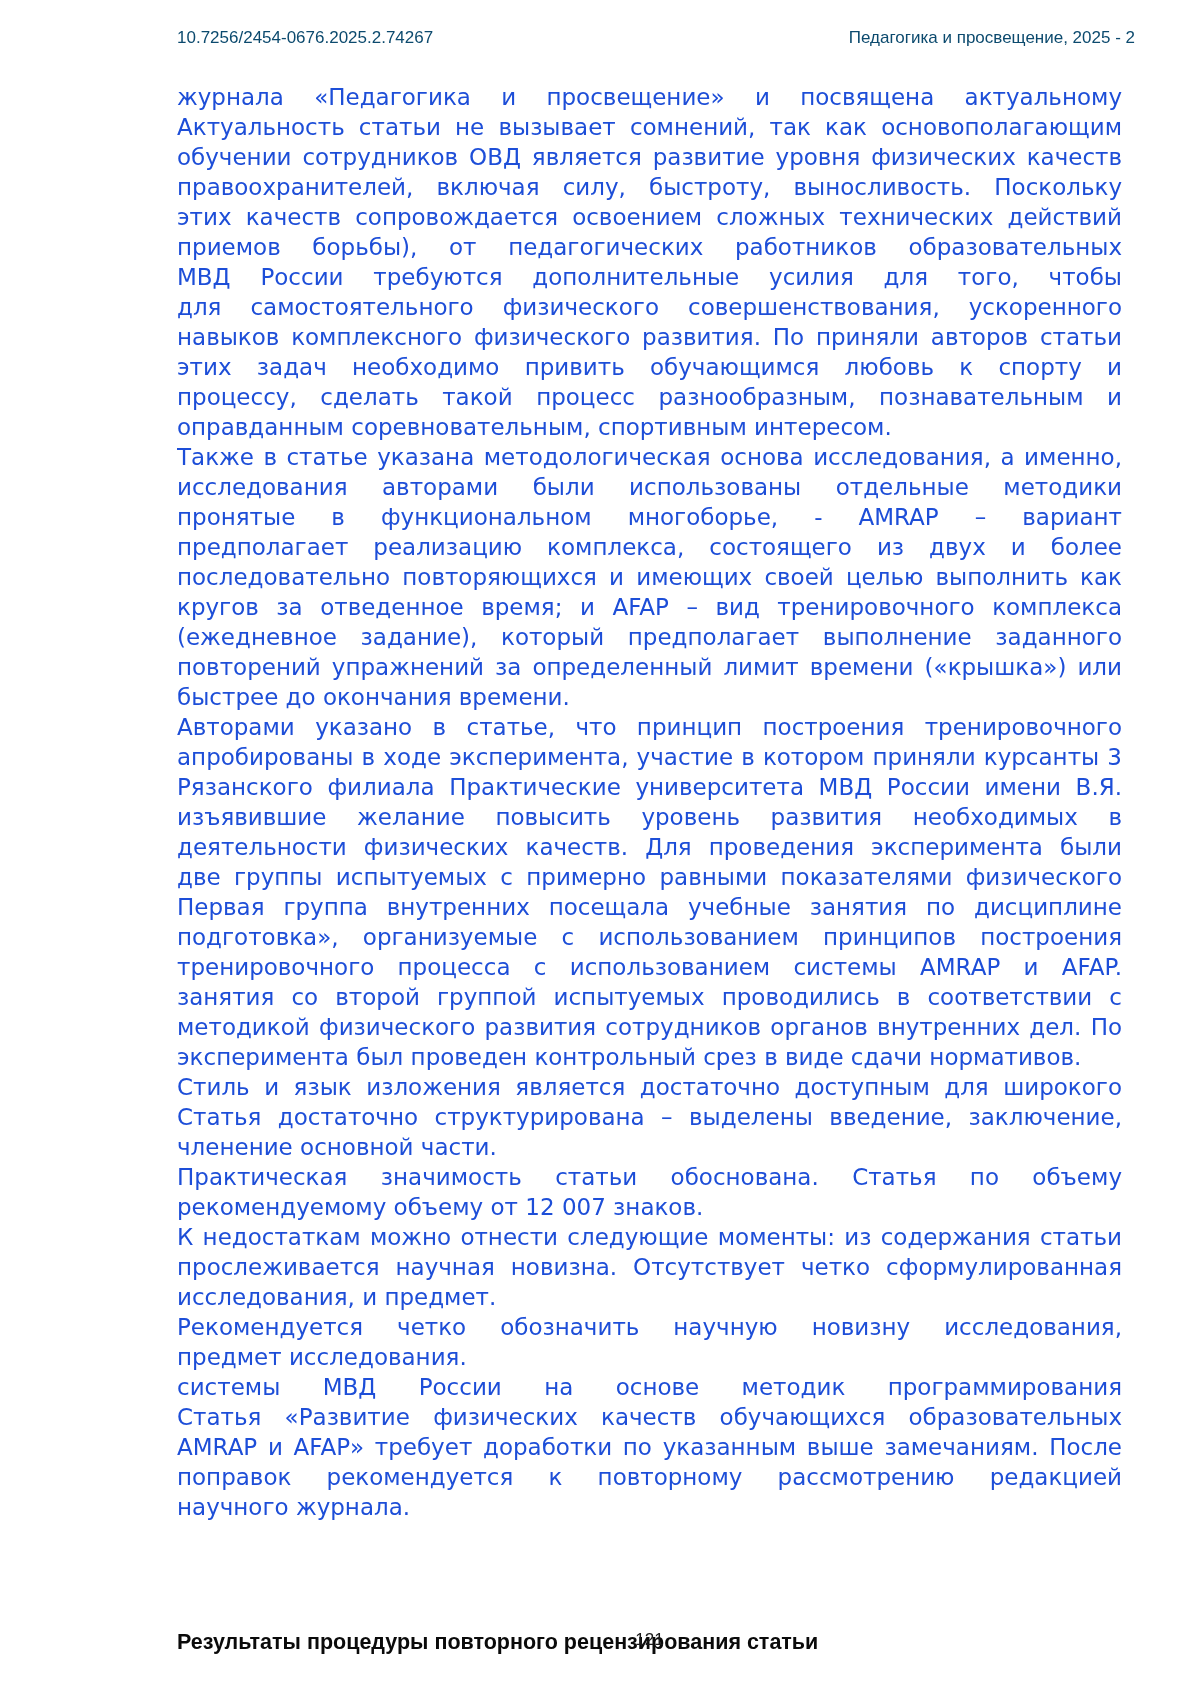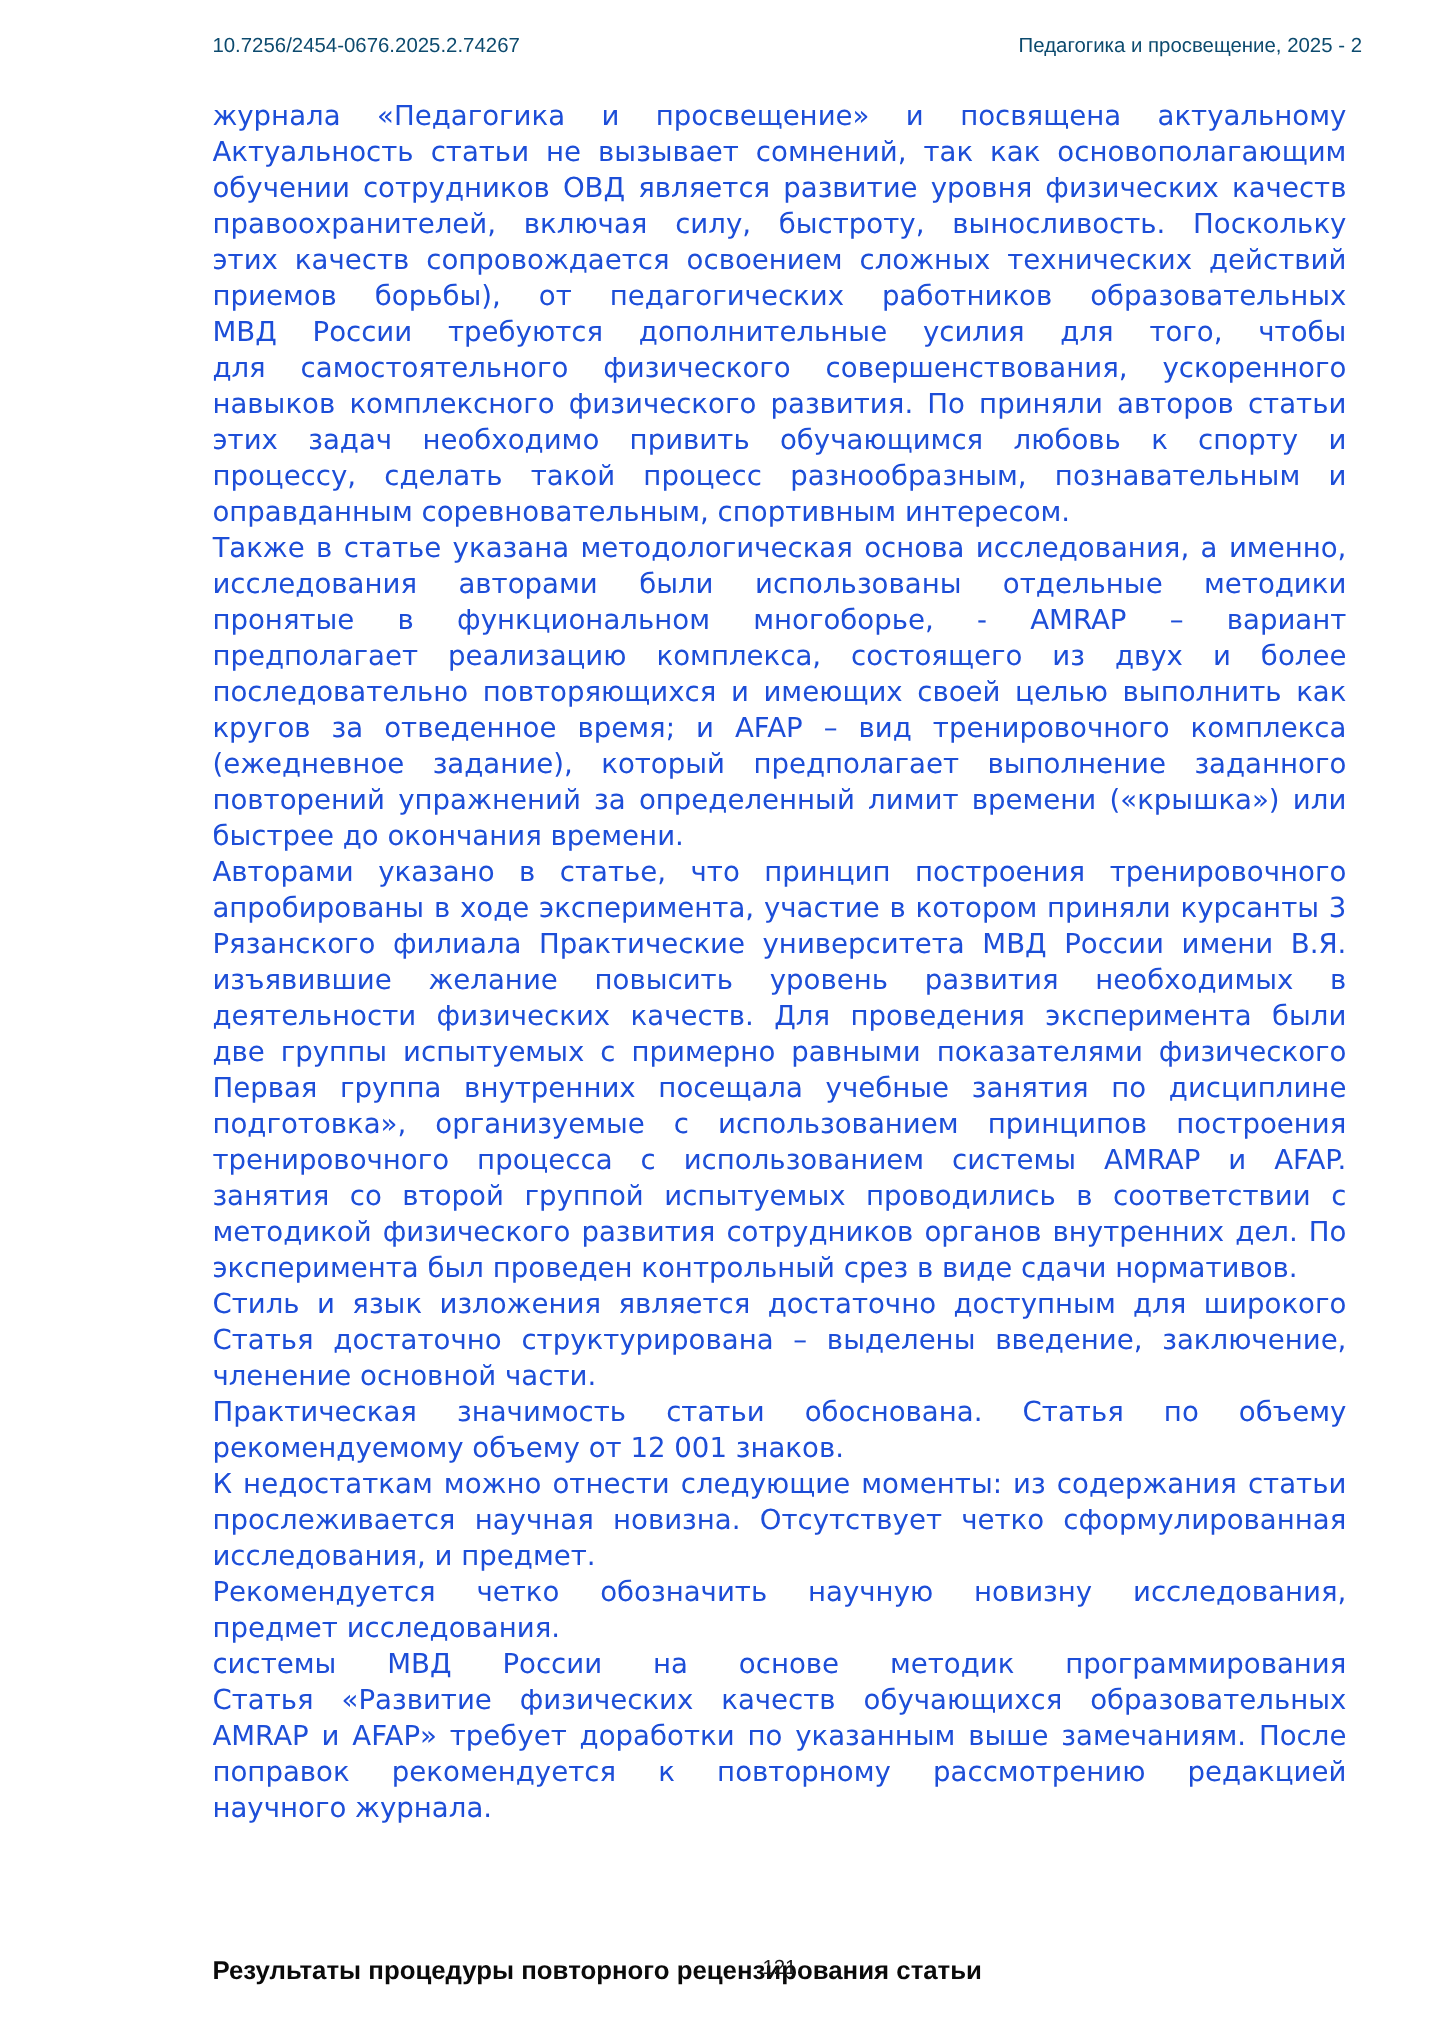--- a/index.html
+++ b/index.html
@@ -120,21 +120,21 @@
         <div class="line">методикой физического развития сотрудников органов внутренних дел. По окончании</div>
         <div class="line last">эксперимента был проведен контрольный срез в виде сдачи нормативов.</div>
       </div>
       <div class="para">
         <div class="line">Стиль и язык изложения является достаточно доступным для широкого круга читателей.</div>
         <div class="line">Статья достаточно структурирована – выделены введение, заключение, внутреннее</div>
         <div class="line last">членение основной части.</div>
       </div>
       <div class="para">
         <div class="line">Практическая значимость статьи обоснована. Статья по объему соответствует</div>
-        <div class="line last">рекомендуемому объему от 12 001 знаков.</div>
+        <div class="line last">рекомендуемому объему от 12 007 знаков.</div>
       </div>
       <div class="para">
         <div class="line">К недостаткам можно отнести следующие моменты: из содержания статьи не</div>
         <div class="line">прослеживается научная новизна. Отсутствует четко сформулированная цель</div>
         <div class="line last">исследования, и предмет.</div>
       </div>
       <div class="para">
         <div class="line">Рекомендуется четко обозначить научную новизну исследования, сформулировать</div>
         <div class="line last">предмет исследования.</div>
       </div>

